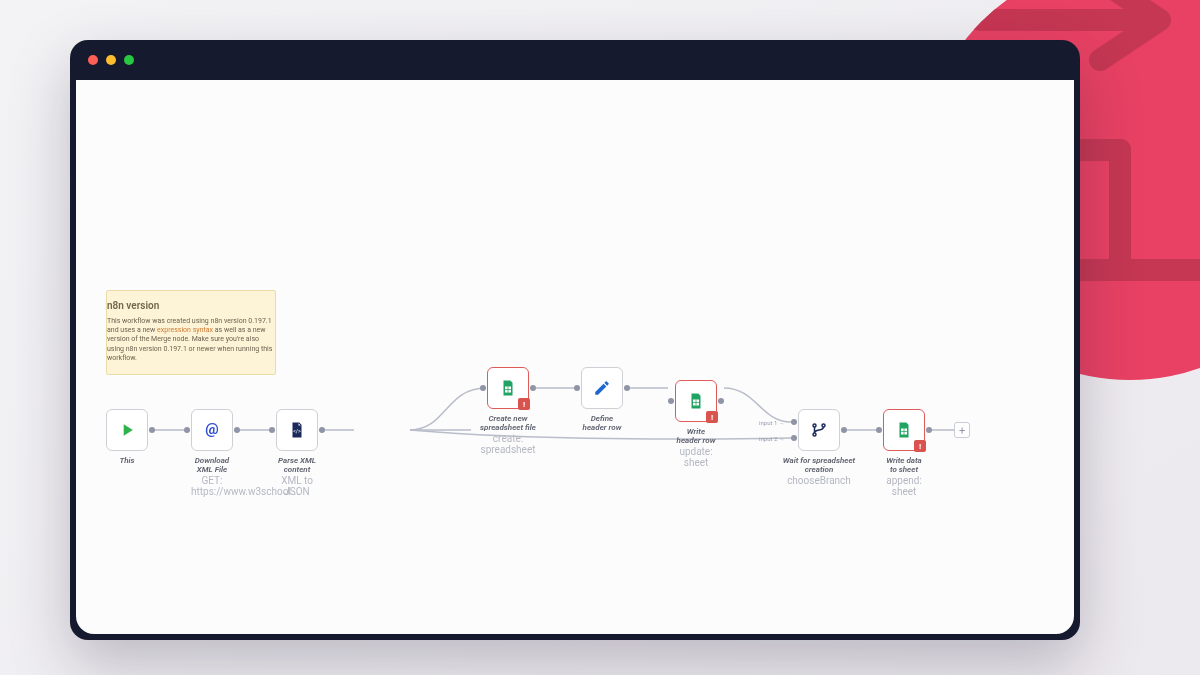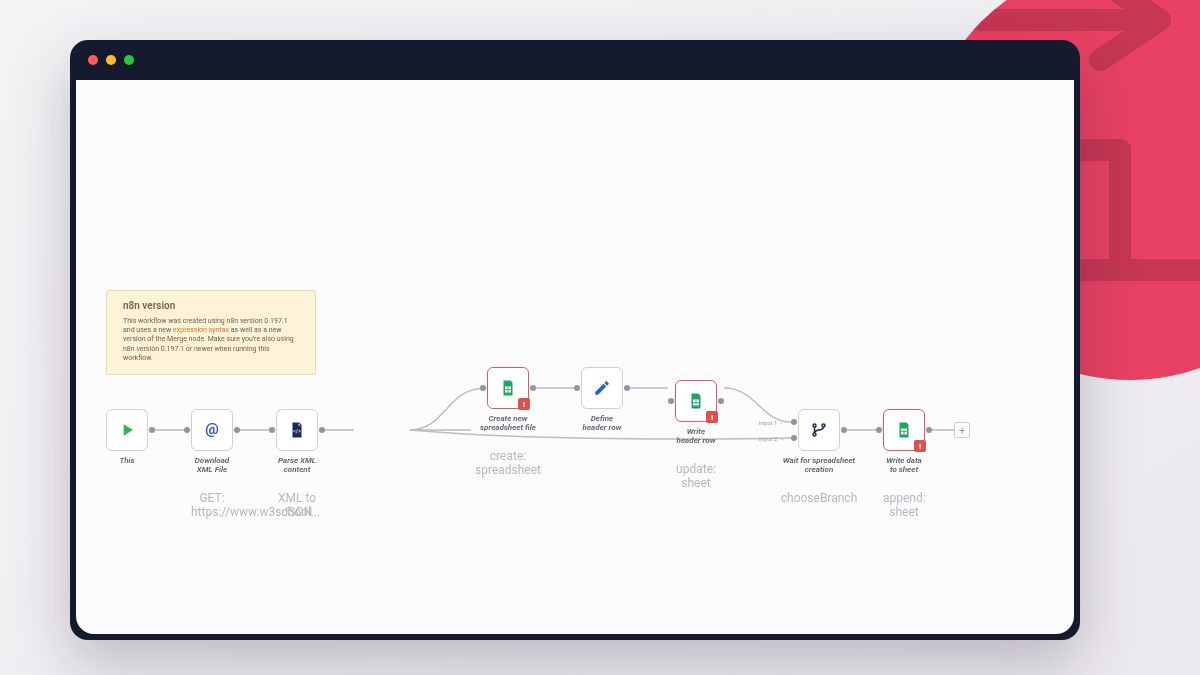--- a/index.html
+++ b/index.html
@@ -43,25 +43,25 @@
     border-radius: 0 0 18px 18px;
     margin: 0 6px 6px 6px;
     position: relative;
     overflow: hidden;
   }
 
   
   .note {
     position: absolute;
     left: 30px; top: 210px;
-    width: 210px;
+    width: 170px;
     background: #fdf4d7;
     border: 1px solid #e9dca8;
     border-radius: 2px;
-    padding: 8px 16px 10px;
+    padding: 8px 0 10px;
     font-size: 7px;
     color: #6b6350;
     line-height: 1.35;
   }
   .note h4 { font-size: 10px; color: #706848; margin-bottom: 4px; font-weight: 600;}
   .note a { color: #cf7a32; text-decoration: none; }
 
   
   svg.wires { position:absolute; inset:0; width:100%; height:100%; pointer-events:none; }
 
@@ -95,21 +95,21 @@
   }
   .port.in  { left:-8px;  top:50%; transform:translateY(-50%);}
   .port.out { right:-8px; top:50%; transform:translateY(-50%);}
 
   .merge .m1 { position:absolute; left:-8px; top:30%; transform:translateY(-50%); width:6px;height:6px;border-radius:50%;background:#8f94a6;}
   .merge .m2 { position:absolute; left:-8px; top:70%; transform:translateY(-50%); width:6px;height:6px;border-radius:50%;background:#8f94a6;}
   .merge .mlabel { position:absolute; left:-40px; font-size:6px; color:#9aa0b3; white-space:nowrap;}
   .merge .mlabel.l1{top:22%;} .merge .mlabel.l2{top:62%;}
 
   .node .title { font-size:8px; color:#5c5f6b; margin-top:5px; line-height:1.15; font-weight:600;font-style:italic;}
-  .node .sub   { font-size:12px; color:#b5b8c2; margin-top:18px; line-height:1.1;}
+  .node .sub   { font-size:10px; color:#b5b8c2; margin-top:1px; line-height:1.1;}
 
   .plus {
     position:absolute; width:16px; height:16px; border:1px solid #c8ccd6; border-radius:3px;
     display:flex;align-items:center;justify-content:center; color:#8f94a6; font-size:11px;
     background:#fff;
   }
 
   .ico { width:22px; height:22px; display:flex; align-items:center; justify-content:center; }
 </style>
 </head>

